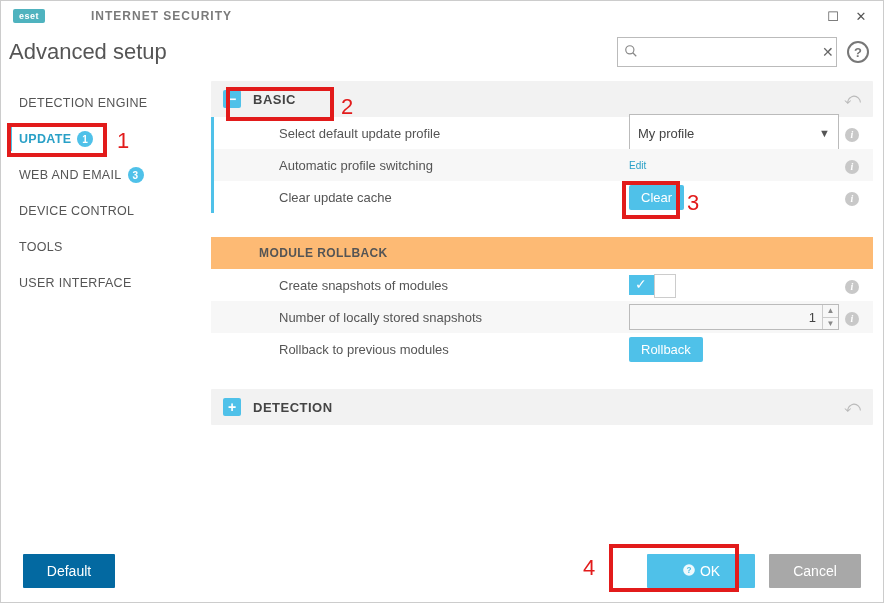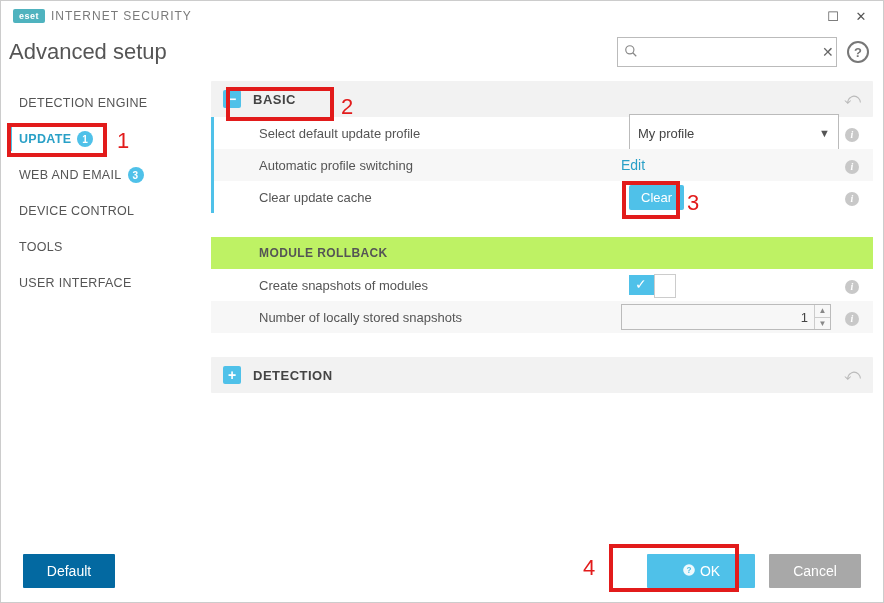--- a/index.html
+++ b/index.html
@@ -1,22 +1,22 @@
 <!DOCTYPE html>
 <html><head>
 <meta charset="utf-8">
 <style>
   * { box-sizing: border-box; font-family: "Segoe UI", Arial, sans-serif; }
   body { margin: 0; background: #e8e8e8; width: 884px; height: 603px; overflow: hidden; }
   .window { width: 884px; height: 603px; background: #fff; border: 1px solid #ccc; position: relative; }
 
   
   .titlebar { height: 30px; display: flex; align-items: center; padding: 0 8px 0 12px; }
-  .brand-logo { background: #4fb3bf; color: #fff; font-size: 9px; font-weight: bold; padding: 2px 6px; border-radius: 2px; margin-right: 6px; letter-spacing: 0.5px; }
-  .brand-text { color: #7a7a7a; font-size: 12px; letter-spacing: 1px; font-weight: 400; }
+  .brand-logo { background: #4fb3bf; color: #fff; font-size: 9px; font-weight: bold; padding: 2px 6px; border-radius: 2px; margin-right: 16px; letter-spacing: 0.5px; }
+  .brand-text { color: #7a7a7a; font-size: 12px; letter-spacing: 1px; font-weight: 700; margin-left: 30px; }
   .titlebar-spacer { flex: 1; }
   .win-btn { width: 28px; height: 22px; display: flex; align-items: center; justify-content: center; color: #555; font-size: 13px; cursor: pointer; }
 
   
   .header { display: flex; align-items: center; padding: 6px 14px 14px 8px; }
   .page-title { font-size: 22px; color: #555; font-weight: 400; flex: 1; }
   .search-wrap { position: relative; width: 220px; height: 30px; border: 1px solid #bbb; background: #fff; display: flex; align-items: center; padding: 0 6px; }
   .search-wrap input { border: 0; outline: 0; flex: 1; font-size: 13px; background: transparent; }
   .help-circle { width: 22px; height: 22px; border: 2px solid #777; border-radius: 50%; display: flex; align-items: center; justify-content: center; color: #777; font-size: 13px; font-weight: bold; margin-left: 10px; cursor: pointer; }
 
@@ -31,35 +31,35 @@
   .side-item.active .accent { display: block; }
   .badge { background: #4fc1e9; color: #fff; min-width: 16px; height: 16px; border-radius: 8px; font-size: 10px; display: inline-flex; align-items: center; justify-content: center; margin-left: 6px; padding: 0 4px; font-weight: 600; }
 
   
   .main { flex: 1; padding-right: 10px; }
   .section-head { background: #f2f2f2; height: 36px; display: flex; align-items: center; padding: 0 12px; margin-bottom: 0; border-radius: 1px; }
   .section-head .sq { width: 18px; height: 18px; background: #4fc1e9; color: #fff; display: flex; align-items: center; justify-content: center; margin-right: 12px; font-size: 14px; font-weight: bold; border-radius: 2px; line-height: 1; }
   .section-head .title { font-size: 13px; font-weight: 700; color: #444; letter-spacing: 0.5px; }
   .section-head .revert { margin-left: auto; color: #bbb; font-size: 16px; }
 
-  .row { height: 32px; display: flex; align-items: center; padding-left: 48px; padding-right: 8px; }
-  .row.alt { background: #f7f7f7; gap: 8px; }
+  .row { height: 32px; display: flex; align-items: center; padding-left: 68px; padding-right: 8px; }
+  .row.alt { background: #f7f7f7; }
   .row-wrap { position: relative; }
   .row .label { flex: 1; font-size: 13px; color: #555; }
   .row .ctrl { width: 210px; display: flex; align-items: center; }
   .row .info { width: 26px; text-align: center; }
   .info-dot { width: 14px; height: 14px; border-radius: 50%; background: #c8c8c8; color: #fff; font-size: 10px; font-weight: bold; display: inline-flex; align-items: center; justify-content: center; font-style: italic; font-family: Georgia, serif; }
 
   .dropdown { width: 100%; height: 39px; border: 1px solid #bbb; background: #fff; display: flex; align-items: center; padding: 0 8px; font-size: 13px; color: #444; cursor: pointer; }
   .dropdown .arr { margin-left: auto; font-size: 11px; color: #555; }
 
-  .link { color: #29a0c7; font-size: 14px; cursor: pointer; text-align: center; }
+  .link { color: #29a0c7; font-size: 10px; cursor: pointer; text-align: center; }
   .btn-sm { background: #4fc1e9; color: #fff; border: 0; padding: 5px 12px; font-size: 13px; border-radius: 2px; cursor: pointer; }
 
-  .subhead { height: 32px; display: flex; align-items: center; padding-left: 48px; font-size: 12px; font-weight: 700; color: #555; letter-spacing: 0.4px; background: #bef264; }
+  .subhead { height: 32px; display: flex; align-items: center; padding-left: 48px; font-size: 12px; font-weight: 700; color: #555; letter-spacing: 0.4px; background: #fdba74; }
 
   .toggle { width: 46px; height: 20px; background: #4fc1e9; position: relative; cursor: pointer; }
   .toggle::after { content: ""; position: absolute; right: -1px; top: -1px; width: 20px; height: 22px; background: #fff; border: 1px solid #ccc; }
   .toggle .chk { position: absolute; left: 6px; top: 1px; color: #fff; font-size: 14px; }
 
   .num-input { width: 100%; height: 26px; border: 1px solid #bbb; display: flex; align-items: center; }
   .num-input span.val { flex: 1; text-align: right; padding-right: 6px; font-size: 13px; color: #444; }
   .num-input .spin { width: 16px; height: 100%; border-left: 1px solid #ccc; display: flex; flex-direction: column; }
   .num-input .spin div { flex: 1; font-size: 8px; color: #888; text-align: center; line-height: 11px; cursor: pointer; }
   .num-input .spin div:first-child { border-bottom: 1px solid #ccc; }
@@ -202,20 +202,27 @@
             <span class="val">1</span>
             <div class="spin">
               <div>▲</div>
               <div>▼</div>
             </div>
           </div>
         </div>
         <div class="info"><span class="info-dot">i</span></div>
       </div>
 
+      <div class="row">
+        <span class="label">Rollback to previous modules</span>
+        <div class="ctrl">
+          <button class="btn-sm">Rollback</button>
+        </div>
+        <div class="info"></div>
+      </div>
 
       <div class="gap"></div>
 
       <div class="section-head">
         <div class="sq" style="background:#4fc1e9;">+</div>
         <div class="title">DETECTION</div>
         <div class="revert">⤺</div>
       </div>
 
     </div>

